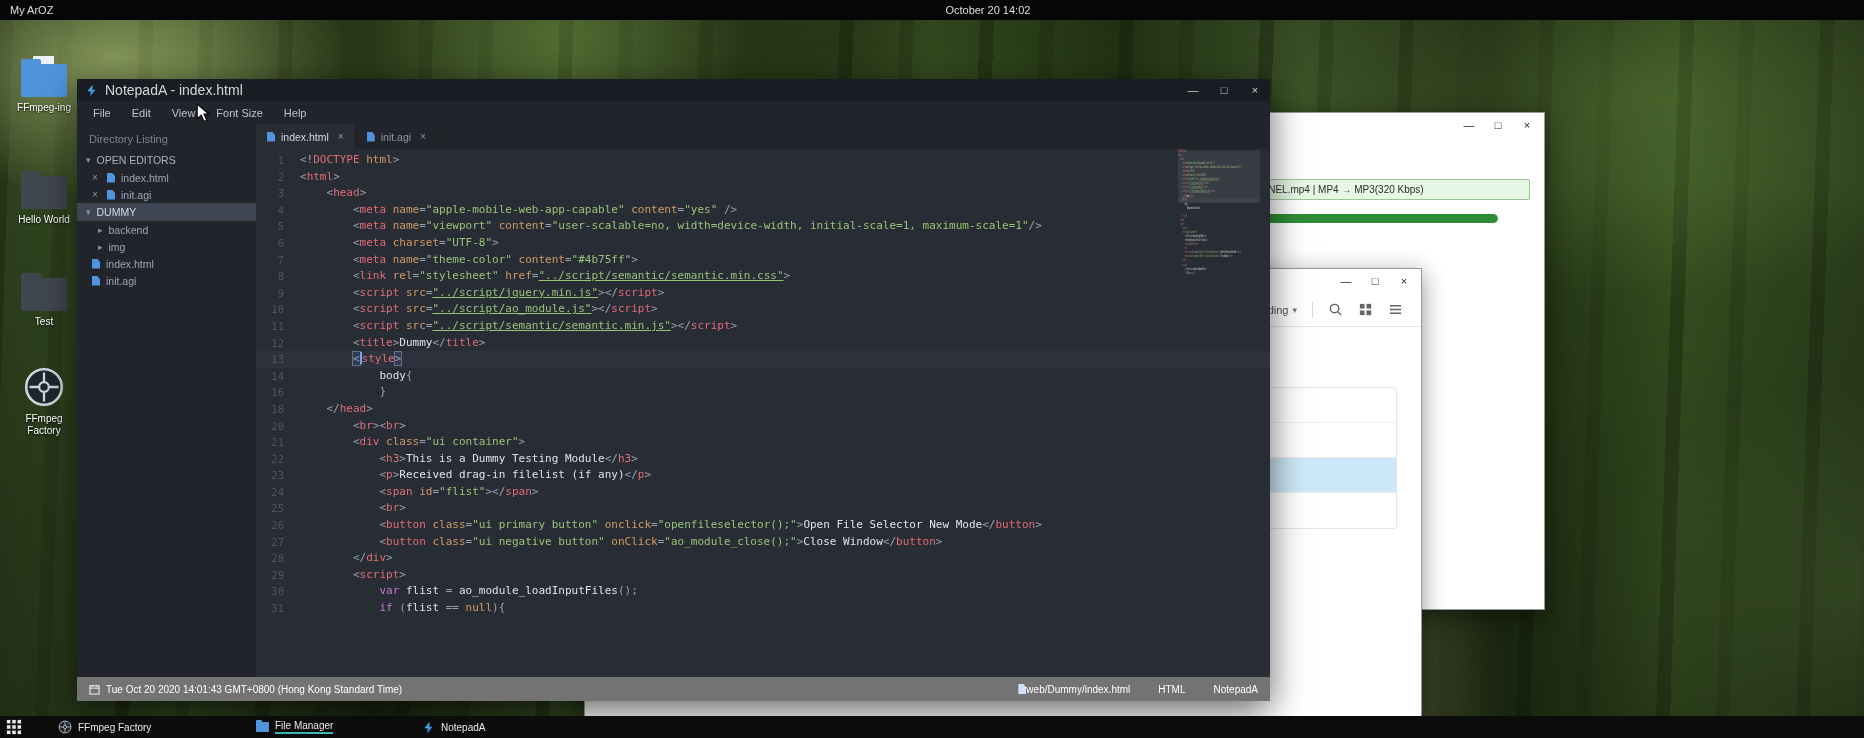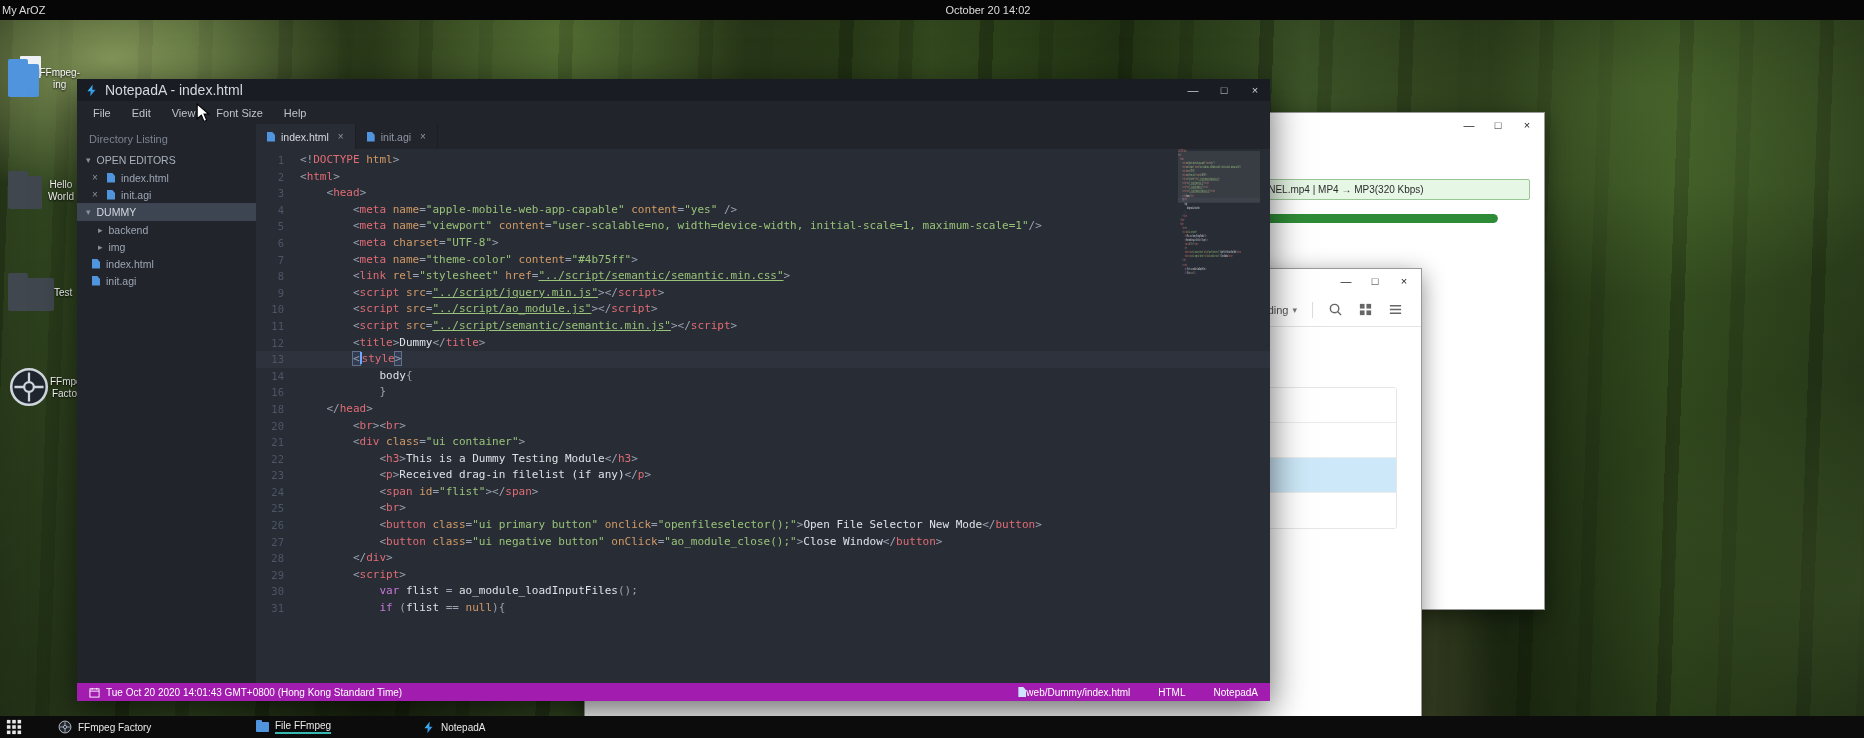--- a/index.html
+++ b/index.html
@@ -12,25 +12,25 @@
     radial-gradient(ellipse 340px 200px at 6% 8%, rgba(214,232,146,.6), rgba(214,232,146,0) 70%),
     radial-gradient(ellipse 420px 240px at 30% 4%, rgba(150,190,90,.35), rgba(150,190,90,0) 70%),
     radial-gradient(ellipse 520px 300px at 88% 12%, rgba(130,170,80,.32), rgba(130,170,80,0) 70%),
     radial-gradient(ellipse 300px 500px at 70% 100%, rgba(186,168,118,.5), rgba(186,168,118,0) 70%),
     radial-gradient(ellipse 400px 300px at 100% 80%, rgba(90,120,60,.4), rgba(90,120,60,0) 70%),
     repeating-linear-gradient(92deg, rgba(18,28,10,.35) 0 14px, rgba(18,28,10,0) 14px 60px, rgba(30,45,18,.3) 60px 74px, rgba(30,45,18,0) 74px 140px),
     linear-gradient(90deg,#2c3f1d 0%,#3e5827 10%,#223014 20%,#425c2a 30%,#1e2c12 40%,#3a5322 50%,#263a16 60%,#40592a 70%,#1f2e13 80%,#365020 90%,#2a3d1b 100%);
 }
 
 .topbar{position:absolute;top:0;left:0;right:0;height:20px;background:#060606;color:#ddd;z-index:60;font-size:11px;display:flex;align-items:center;}
-.tleft{margin-left:2px;}
+.tleft{margin-left:10px;}
 .tclock{position:absolute;left:53%;transform:translateX(-50%);}
 
 #desktop-icons{position:absolute;left:8px;top:20px;width:72px;z-index:5;}
-.dicon{position:absolute;left:0;width:72px;display:flex;flex-direction:row;align-items:center;cursor:default;}
+.dicon{position:absolute;left:0;width:72px;display:flex;flex-direction:column;align-items:center;cursor:default;}
 .fold{width:46px;height:33px;border-radius:2px;position:relative;margin-top:8px;}
 .fold:before{content:"";position:absolute;top:-5px;left:0;width:20px;height:6px;background:inherit;border-radius:2px 2px 0 0;}
 .fold.blue{background:#4f94dd;}
 .fold.dark{background:#41474f;}
 .page{position:absolute;z-index:-1;top:-8px;left:12px;width:21px;height:22px;background:#eef1f4;border-radius:1px;}
 .circ{width:42px;height:42px;margin-top:4px;}
 .circ svg{width:42px;height:42px;display:block;}
 .dlabel{margin-top:5px;font-size:10px;color:#fff;text-align:center;text-shadow:0 1px 2px rgba(0,0,0,.95);line-height:1.18;max-width:70px;word-wrap:break-word;}
 
 .window{position:absolute;}
@@ -87,21 +87,21 @@
 .tk-a{color:#d19a66;}
 .tk-s{color:#98c379;}
 .tk-u{color:#98c379;text-decoration:underline;}
 .tk-k{color:#c678dd;}
 .tk-w{color:#dde1e8;}
 .tk-b{color:#9aa2b1;border:1px solid #62708c;background:rgba(82,139,255,.12);margin:0 -1px;}
 .caret{display:inline-block;width:2px;height:12px;background:#6fa8ff;vertical-align:-2px;}
 .minimap{position:absolute;top:0;right:10px;width:82px;height:160px;overflow:hidden;cursor:pointer;}
 #minimap-inner{transform:scale(0.085,0.245);transform-origin:0 0;width:1100px;}
 .mm-slider{position:absolute;top:2px;left:0;right:0;height:52px;background:rgba(255,255,255,.08);}
-.np-statusbar{height:18px;background:#a21caf;display:flex;align-items:center;font-size:10px;color:#fff;padding:0 12px;gap:8px;flex:none;}
+.np-statusbar{height:24px;background:#737373;display:flex;align-items:center;font-size:10px;color:#fff;padding:0 12px;gap:8px;flex:none;}
 .sb-left{display:flex;align-items:center;gap:6px;flex:1;min-width:0;white-space:nowrap;overflow:hidden;}
 .cal-icon svg{width:11px;height:11px;display:block;}
 .sb-right{display:flex;align-items:center;gap:28px;white-space:nowrap;}
 .grp{display:flex;align-items:center;gap:0;}
 
 .cursor-overlay{position:absolute;left:196px;top:103px;width:15px;height:21px;z-index:45;pointer-events:none;}
 .cursor-overlay svg{width:15px;height:21px;display:block;}
 
 .taskbar{position:absolute;left:0;right:0;bottom:0;height:22px;background:#0c0c0c;z-index:60;}
 .tb-start{position:absolute;left:6px;top:3px;width:16px;height:16px;cursor:pointer;}
@@ -403,21 +403,21 @@
           <svg viewBox="0 0 26 26">
             <circle cx="13" cy="13" r="11" fill="#1f262e" stroke="#cfd6dd" stroke-width="1.6"></circle>
             <circle cx="13" cy="13" r="3" fill="none" stroke="#cfd6dd" stroke-width="1.4"></circle>
             <path d="M13 4 L13 10 M13 16 L13 22 M4 13 L10 13 M16 13 L22 13" stroke="#cfd6dd" stroke-width="1.4"></path>
           </svg>
         </span>
         <span class="tb-label">FFmpeg Factory</span>
       </div>
       <div class="tb-item active" style="left: 256px;">
         <span class="tb-fold"></span>
-        <span class="tb-label">File FFmpeg</span>
+        <span class="tb-label">File Manager</span>
       </div>
       <div class="tb-item" style="left: 422px;">
         <span class="tb-logo">
           <svg viewBox="0 0 16 16">
             <defs>
               <linearGradient id="lgB" x1="0" y1="0" x2="1" y2="1">
                 <stop offset="0" stop-color="#41d6f2"></stop>
                 <stop offset="1" stop-color="#2f6fe0"></stop>
               </linearGradient>
             </defs>

